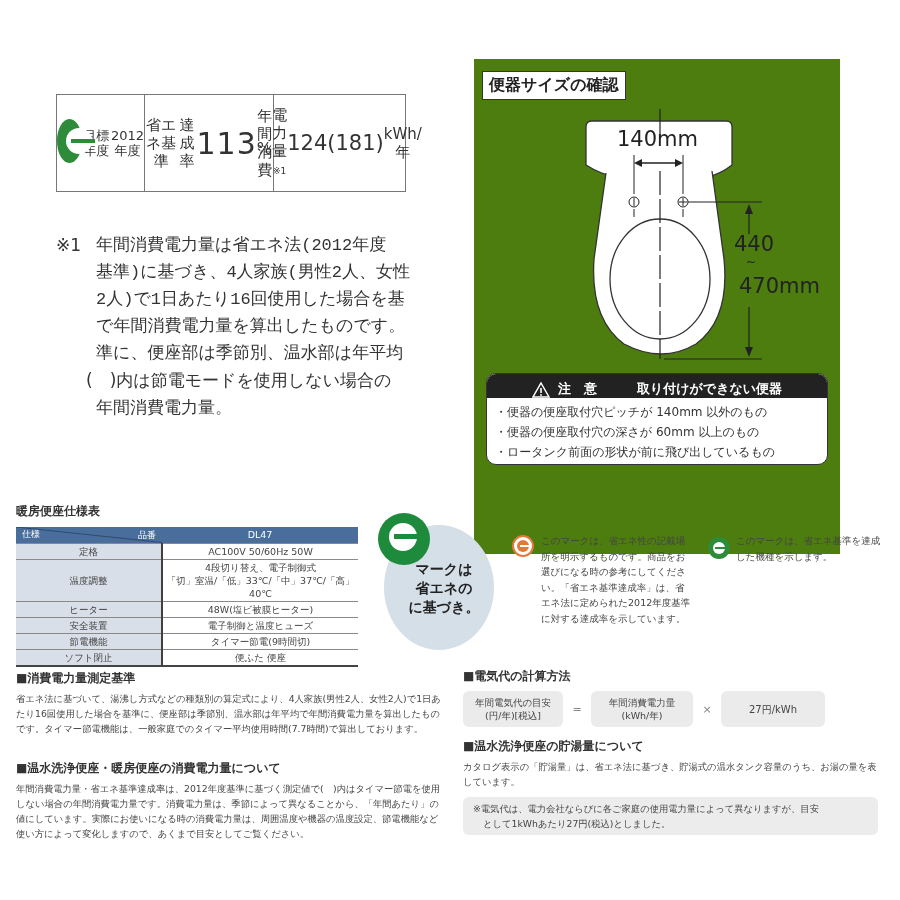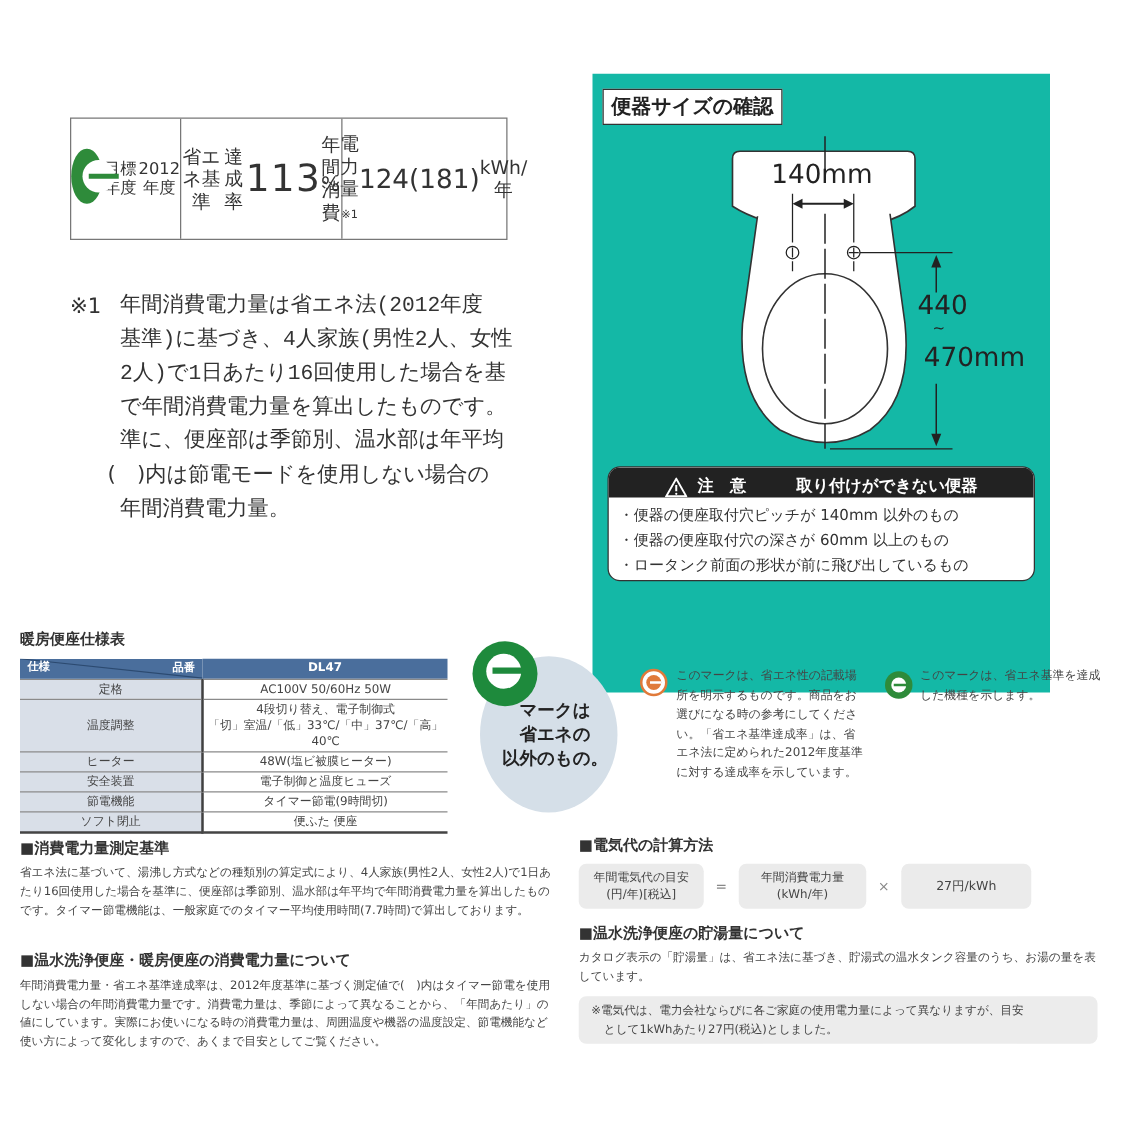--- a/index.html
+++ b/index.html
@@ -27,33 +27,33 @@
 
   
   #footnote { left: 56px; top: 232px; width: 400px; font-size: 17px; line-height: 27px; color: #333; }
   #footnote .fn-row { display: flex; }
   #footnote .fn-mark { width: 40px; flex-shrink: 0; }
   #footnote .fn-body { flex: 1; font-family: Liberation Mono, monospace; }
   #footnote .fn-paren { padding-left: 30px; }
   #footnote .fn-last { padding-left: 40px; }
 
   
-  #size-panel { left: 474px; top: 59px; width: 366px; height: 495px; background: #14b8a6; }
+  #size-panel { left: 474px; top: 59px; width: 366px; height: 495px; background: #4d7c0f; }
   #size-title { left: 8px; top: 12px; padding: 3px 6px; border: 1.5px solid #333; background: #fff; font-size: 16px; font-weight: bold; color: #222; }
   #toilet-svg { left: 0; top: 0; }
   #caution { left: 12px; top: 314px; width: 342px; height: 92px; border: 1.5px solid #333; border-radius: 10px; background: #fff; overflow: hidden; }
   #caution-head { height: 24px; background: #222; color: #fff; display: flex; align-items: flex-end; justify-content: center; font-size: 13px; font-weight: bold; gap: 8px; }
   #caution-head .gap { width: 24px; }
   #caution ul { list-style: none; padding: 4px 8px; font-size: 12px; line-height: 20px; color: #333; }
 
   
   #spec-title { left: 16px; top: 503px; font-size: 12px; font-weight: bold; color: #333; }
   #spec-table { left: 16px; top: 527px; width: 342px; border-collapse: collapse; font-size: 9.5px; color: #444; }
   #spec-table td, #spec-table th { border-bottom: 1px solid #8a8a8a; text-align: center; padding: 1px 2px; line-height: 13px; }
-  #spec-table th { background: #4a6e9c; color: #fff; height: 16px; font-weight: bold; }
+  #spec-table th { background: #4a6e9c; color: #fff; height: 16px; font-weight: normal; }
   #spec-table th.h1 { text-align: left; position: relative; font-size: 9px; }
   #spec-table th.h1 .r { position: absolute; right: 6px; top: 2px; }
   #spec-table th.h1 .diag { position: absolute; left: 0; top: 0; width: 100%; height: 100%; }
   #spec-table td.k { background: #d9dfe8; width: 146px; border-right: 2px solid #404040; }
   #spec-table tr:last-child td { border-bottom: 2px solid #444; }
 
   
   #eco-bubble { left: 384px; top: 525px; width: 110px; height: 125px; border-radius: 50%; background: #d5dfe8; }
   #eco-bubble-e { left: 378px; top: 513px; width: 52px; height: 52px; border-radius: 50%; background: #1e8a3c; }
   #eco-bubble-e::before { content: ""; position: absolute; left: 11px; top: 10px; width: 28px; height: 28px; border-radius: 50%; background: #fff; }
@@ -227,21 +227,21 @@
     <td>便ふた 便座</td>
   </tr>
 </tbody>
   </table>
 
 <div id="eco-bubble" class="abs"></div>
 <div id="eco-bubble-e" class="abs"></div>
 <div id="eco-bubble-text" class="abs">
   <div>マークは</div>
   <div>省エネの</div>
-  <div>以外のもの。</div>
+  <div>に基づき。</div>
 </div>
 
 <div class="mini-e orange" style="left:512px; top:535px;"></div>
 <div id="mark1-text" class="abs">このマークは、省エネ性の記載場所を明示するものです。商品をお選びになる時の参考にしてください。「省エネ基準達成率」は、省エネ法に定められた2012年度基準に対する達成率を示しています。</div>
 
 <div class="mini-e green" style="left:708px; top:537px;"></div>
 <div id="mark2-text" class="abs">このマークは、省エネ基準を達成した機種を示します。</div>
 
 <div id="sec1" class="abs">
   <div class="sec-title">■消費電力量測定基準</div>

